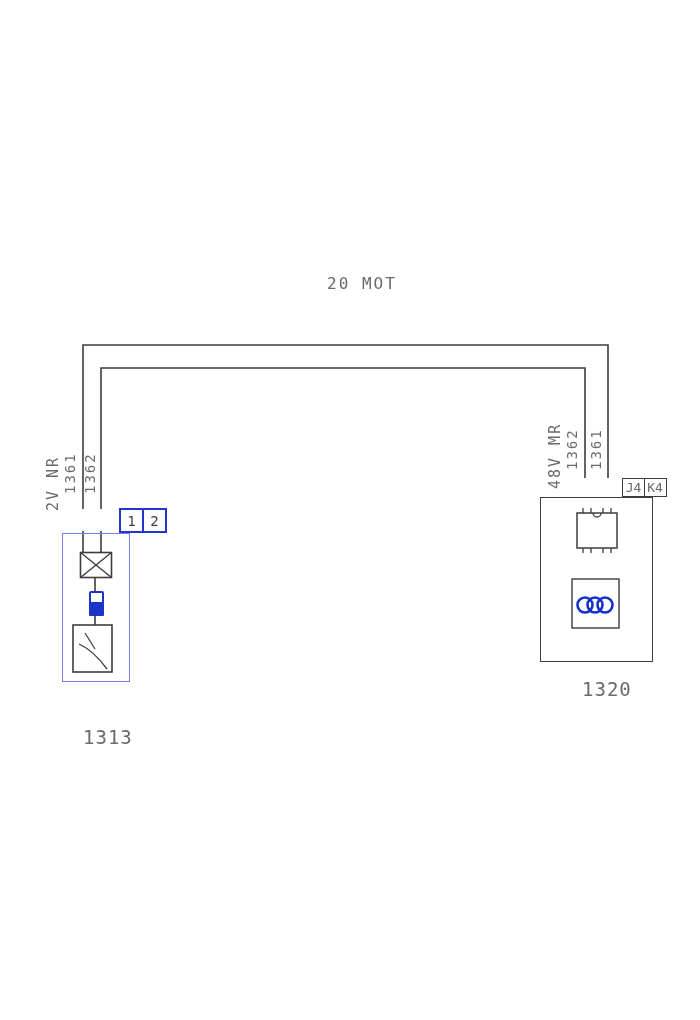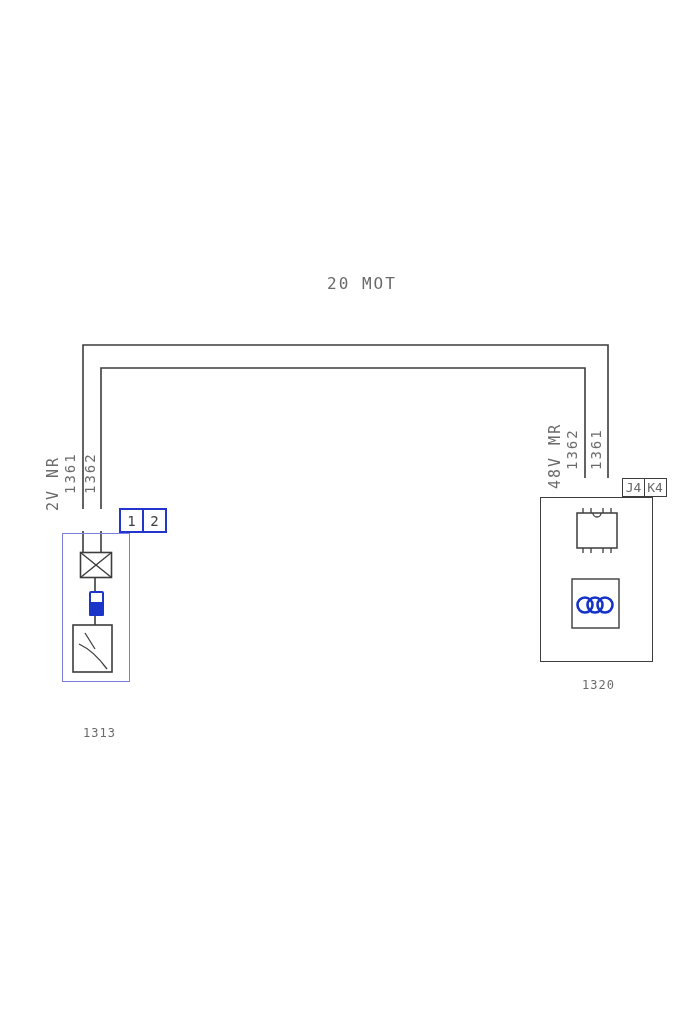--- a/index.html
+++ b/index.html
@@ -5,21 +5,21 @@
   html,body{margin:0;padding:0;background:#ffffff;}
   #canvas{
     position:relative;
     width:700px;height:1020px;
     background:#ffffff;
     font-family:"DejaVu Sans Mono","Liberation Mono",monospace;
     overflow:hidden;
   }
   .txt{position:absolute;color:#6a6a6a;white-space:nowrap;text-align:center;}
   .title{font-size:16px;letter-spacing:2px;}
-  .comp-id{font-size:12px;letter-spacing:1px;}
+  .comp-id{font-size:19px;letter-spacing:1px;}
   .vlabel{
     position:absolute;color:#6a6a6a;white-space:nowrap;
     transform:rotate(-90deg);transform-origin:0 0;
     font-size:15px;letter-spacing:2px;
   }
   .wire-svg{position:absolute;left:0;top:0;pointer-events:none;}
   .pin-row{position:absolute;display:flex;padding-left:48px;}
   .pin-cell{
     width:21px;height:21px;display:flex;align-items:center;justify-content:center;
     border:2px solid #2235cc;color:#3f3f3f;font-size:14px;background:#ffffff;

